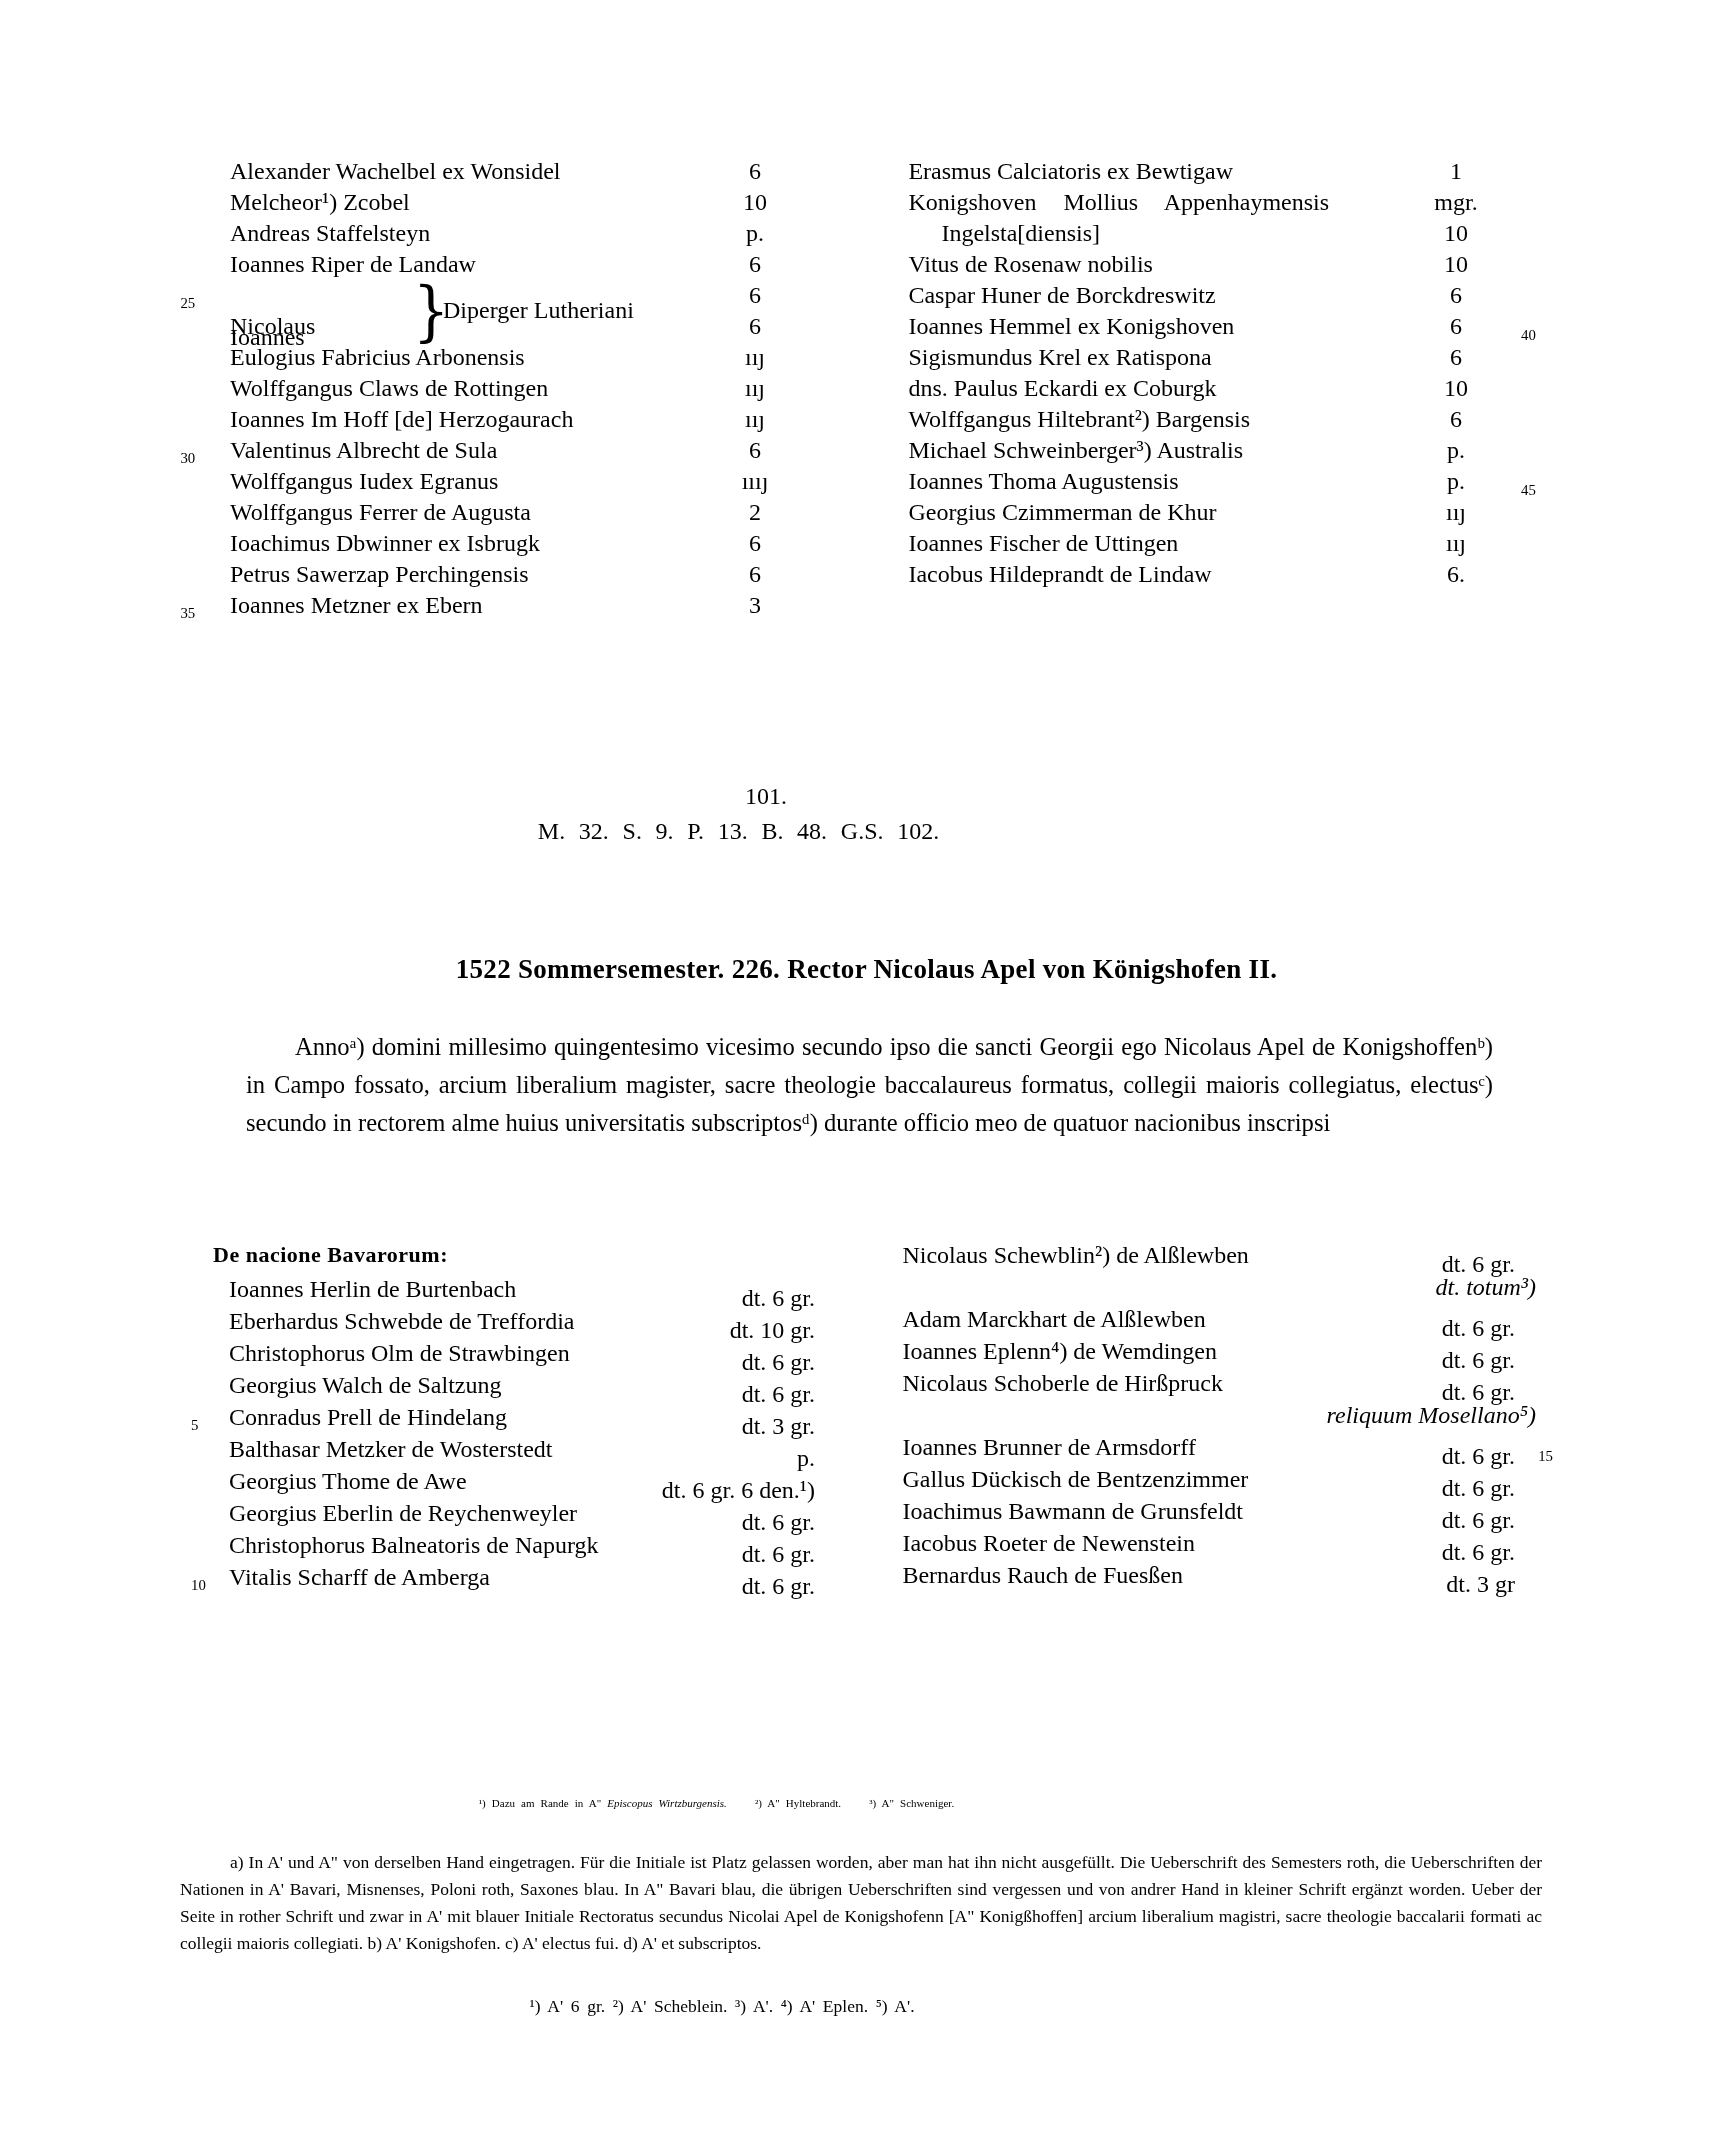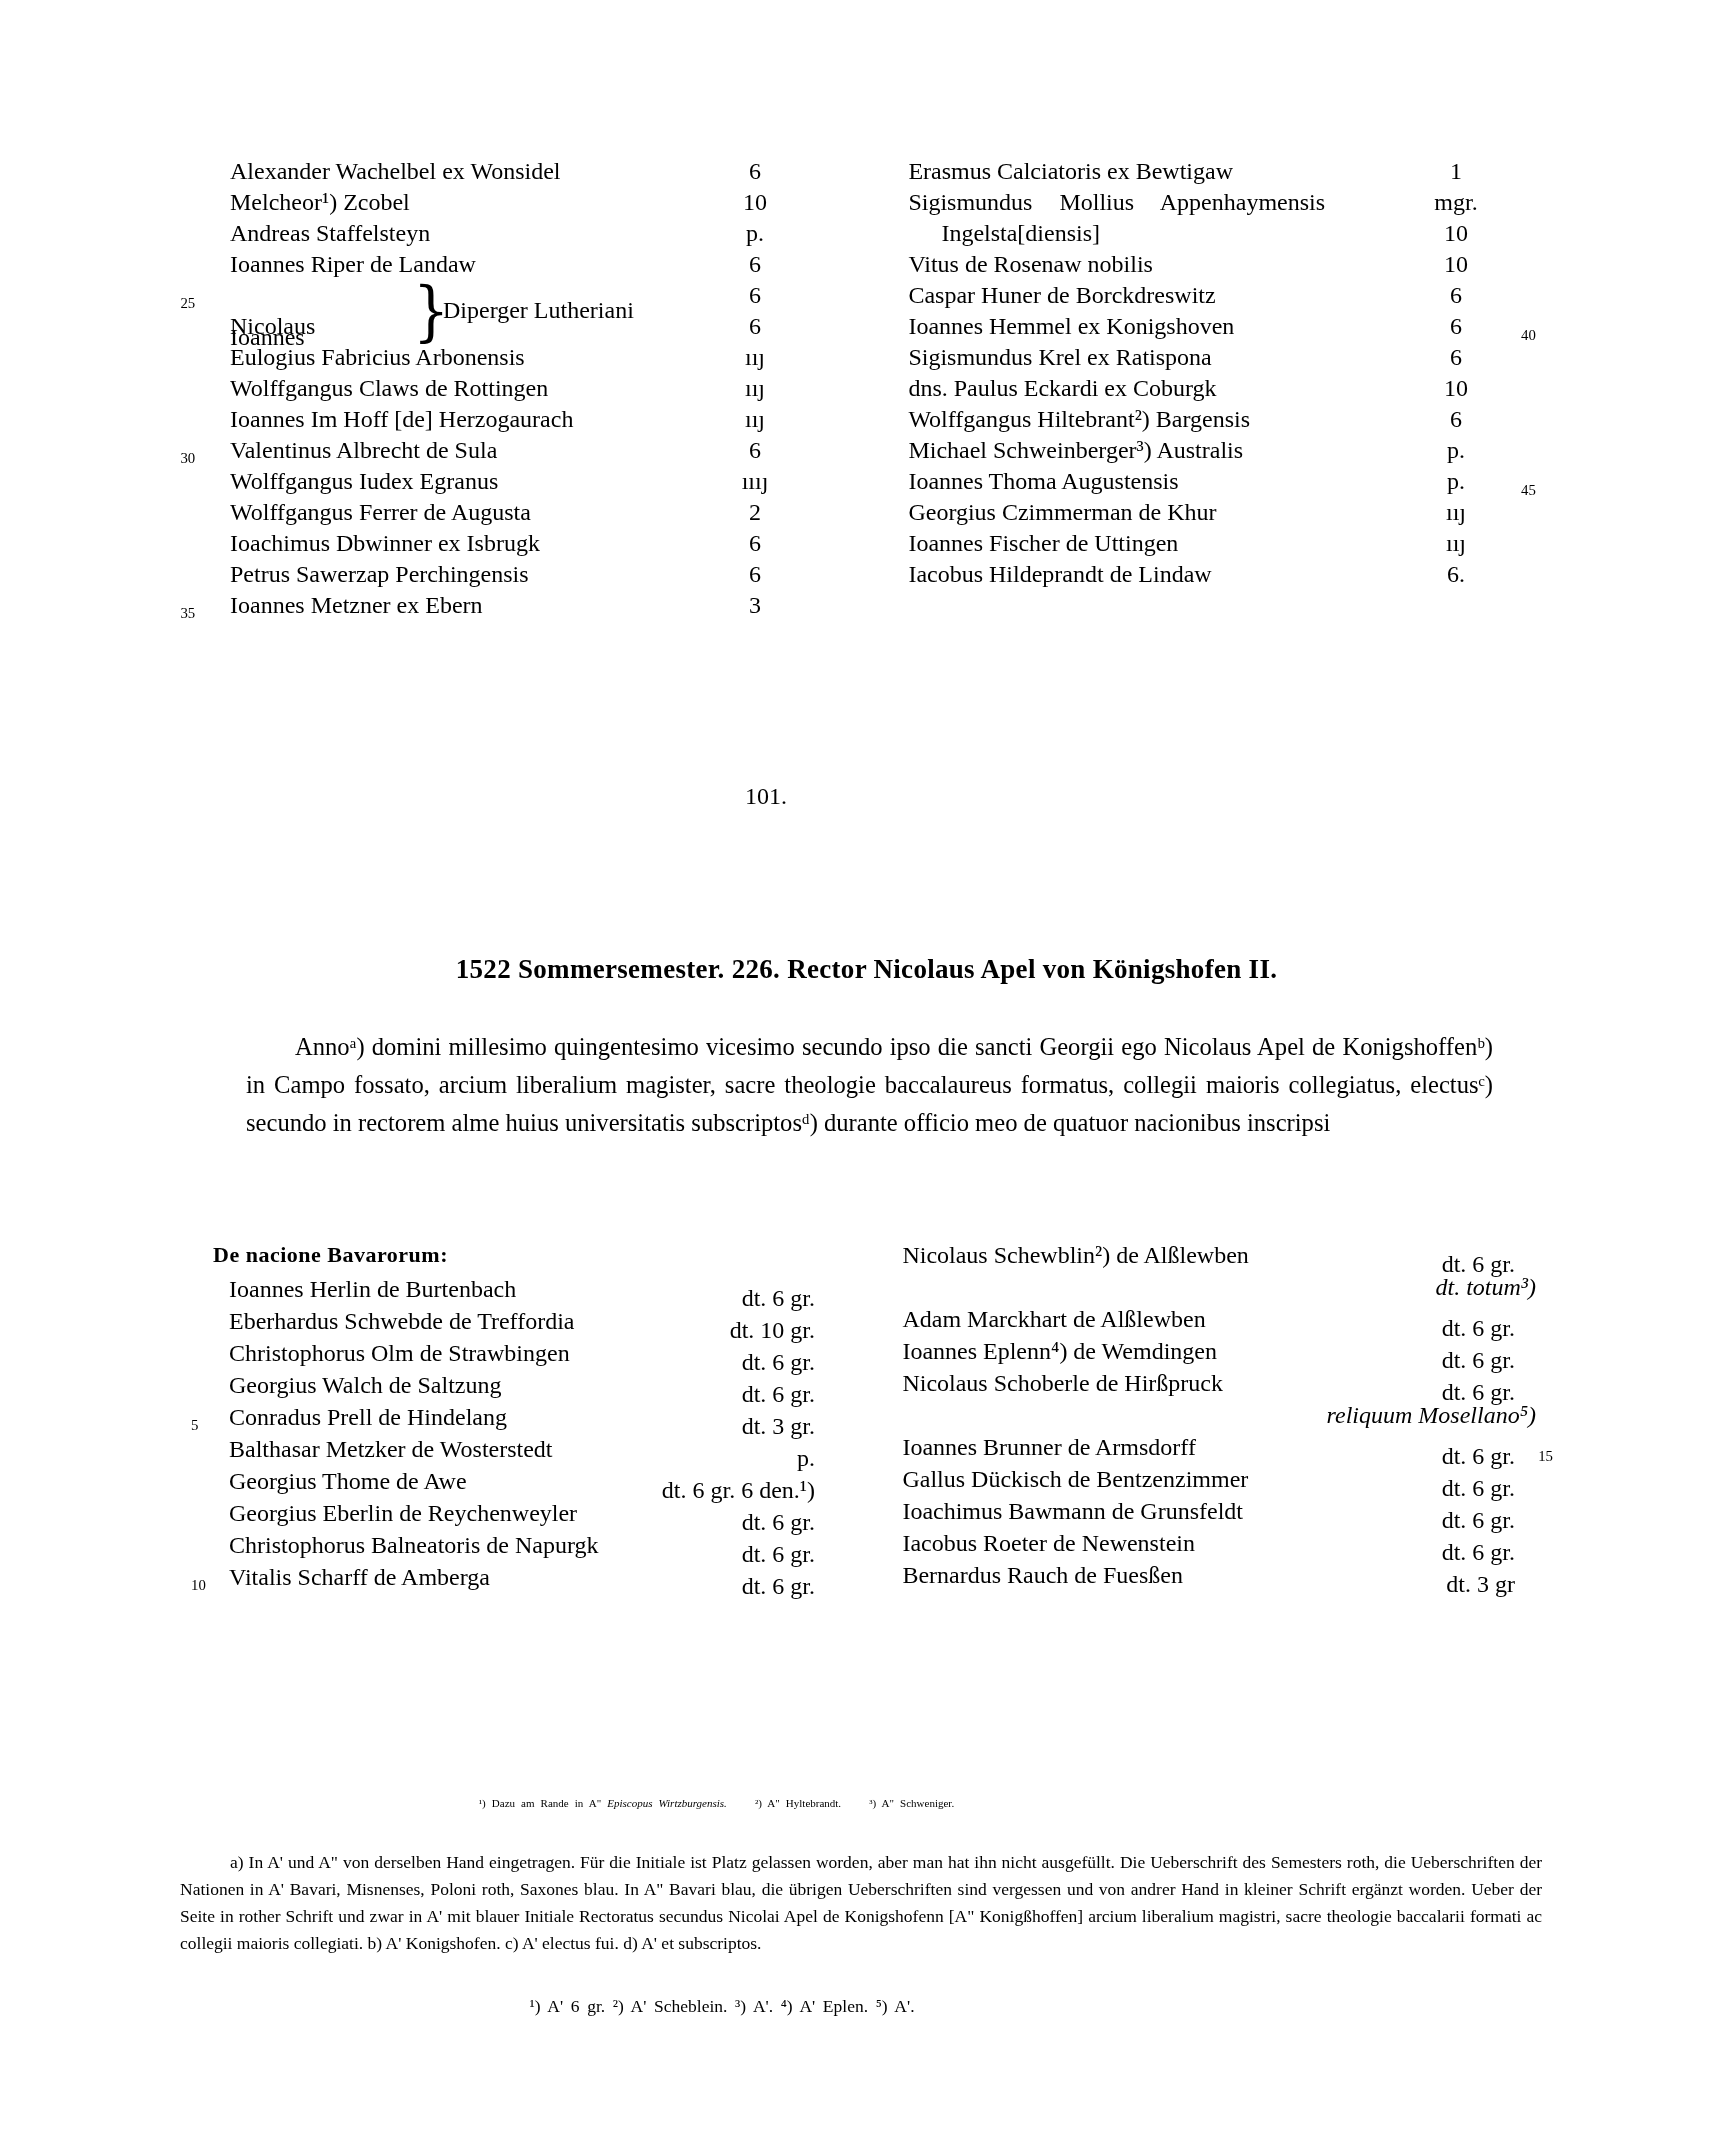--- a/index.html
+++ b/index.html
@@ -306,21 +306,21 @@
       <span class="amt">3</span>
     </div>
   </div>
 
   <div class="reg reg-right">
     <div class="entry">
       <span class="nm">Erasmus Calciatoris ex Bewtigaw</span>
       <span class="amt">1</span>
     </div>
     <div class="entry">
-      <span class="nm spread">Sigismundus Mollius Appenhaymensis</span>
+      <span class="nm spread">Konigshoven Mollius Appenhaymensis</span>
       <span class="amt">mgr.</span>
     </div>
     <div class="entry">
       <span class="nm indent">Ingelsta[diensis]</span>
       <span class="amt">10</span>
     </div>
     <div class="entry">
       <span class="nm">Vitus de Rosenaw nobilis</span>
       <span class="amt">10</span>
     </div>
@@ -362,20 +362,21 @@
       <span class="nm">Ioannes Fischer de Uttingen</span>
       <span class="amt">ııȷ</span>
     </div>
     <div class="entry">
       <span class="nm">Iacobus Hildeprandt de Lindaw</span>
       <span class="amt">6.</span>
     </div>
   </div>
 
   <div class="total-num">101.</div>
+  <div class="total-breakdown">M. 32.  S. 9.  P. 13.  B. 48.  G.S. 102.</div>
 
   <div class="sect-head">1522 Sommersemester.   226. Rector Nicolaus Apel von Königshofen II.</div>
 
   <div class="preamble">Annoᵃ) domini millesimo quingentesimo vicesimo secundo ipso die sancti Georgii ego Nicolaus Apel de Konigshoffenᵇ) in Campo fossato, arcium liberalium magister, sacre theologie baccalaureus formatus, collegii maioris collegiatus, electusᶜ) secundo in rectorem alme huius universitatis subscriptosᵈ) durante officio meo de quatuor nacionibus inscripsi</div>
 
   <div class="reg2 reg2-left">
     <div class="nation-head">De nacione Bavarorum:</div>
 
     <div class="e2">
       <span class="nm">Ioannes Herlin de Burtenbach</span>

